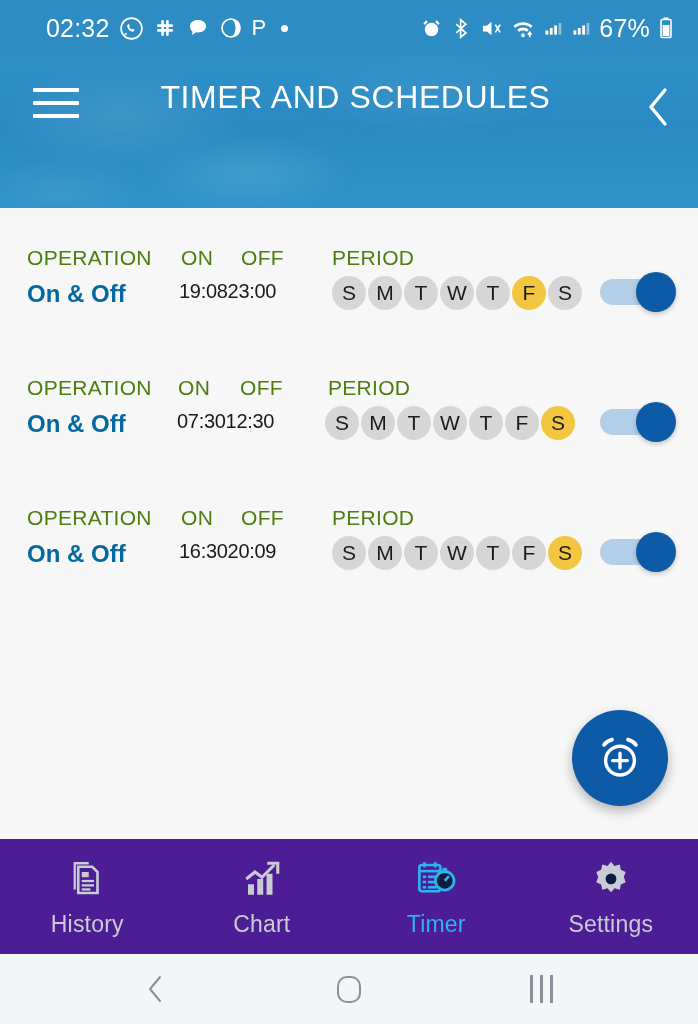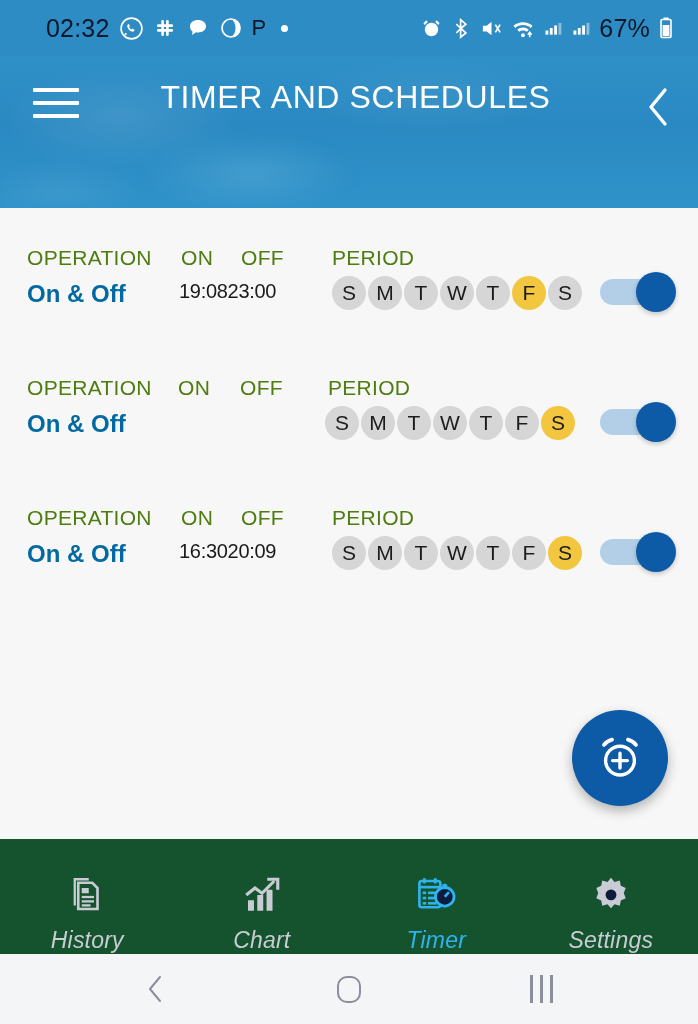--- a/index.html
+++ b/index.html
@@ -10,21 +10,21 @@
     overflow: hidden;
   }
   .phone { position: relative; width: 698px; height: 1024px; display: flex; flex-direction: column; }
 
   
   .statusbar {
     height: 56px; flex: 0 0 56px;
     background: #2e8cc4;
     display: flex; align-items: center; justify-content: space-between;
     padding: 0 18px 0 46px;
-    color: #0f172a;
+    color: #ffffff;
   }
   .sb-left, .sb-right { display: flex; align-items: center; }
   .sb-left { gap: 9px; }
   .sb-right { gap: 8px; padding-right: 6px; }
   .sb-clock { font-size: 25px; letter-spacing: .2px; font-weight: 400; }
   .sb-pct { font-size: 25px; font-weight: 400; letter-spacing: .2px; }
   .sbi { display: inline-flex; align-items: center; justify-content: center; }
   .sbi svg { display: block; }
   .dot-icon { width: 7px; height: 7px; border-radius: 50%; background: #fff; display: inline-block; margin-left: 6px; }
   .sb-p { font-size: 22px; font-weight: 400; }
@@ -113,22 +113,22 @@
   .fab {
     position: absolute; right: 30px; bottom: 33px;
     width: 96px; height: 96px; border-radius: 50%;
     background: #0d5aa7; border: none; cursor: pointer;
     display: flex; align-items: center; justify-content: center;
     box-shadow: 0 5px 12px rgba(0,0,0,.28);
   }
 
   
   .bottomnav {
-    flex: 0 0 115px; height: 115px; background: #14532d;
-    display: flex; align-items: flex-end; font-style: italic;
+    flex: 0 0 115px; height: 115px; background: #4c1d95;
+    display: flex; align-items: center;
   }
   .nav-item {
     flex: 1; display: flex; flex-direction: column; align-items: center;
     gap: 9px; cursor: pointer; color: #c9ccd4;
   }
   .nav-item.active { color: #2fb3ef; }
   .nav-label { font-size: 23px; font-weight: 400; letter-spacing: .2px; }
   .nav-icon { height: 46px; display: flex; align-items: center; justify-content: center; }
 
   
@@ -282,20 +282,21 @@
         </div>
       </div>
 
       <div class="sched-row">
         <div class="row-grid">
           <span class="lbl lbl-op">OPERATION</span>
           <span class="lbl" style="left:178px">ON</span>
           <span class="lbl" style="left:240px">OFF</span>
           <span class="lbl" style="left:328px">PERIOD</span>
           <span class="val val-op">On &amp; Off</span>
+          <span class="times" style="left:177px"><span>07:30</span><span>12:30</span></span>
           <div class="days" style="left:325px">
             <div class="day">S</div>
             <div class="day">M</div>
             <div class="day">T</div>
             <div class="day">W</div>
             <div class="day">T</div>
             <div class="day">F</div>
             <div class="day on">S</div>
           </div>
           <div class="toggle">

